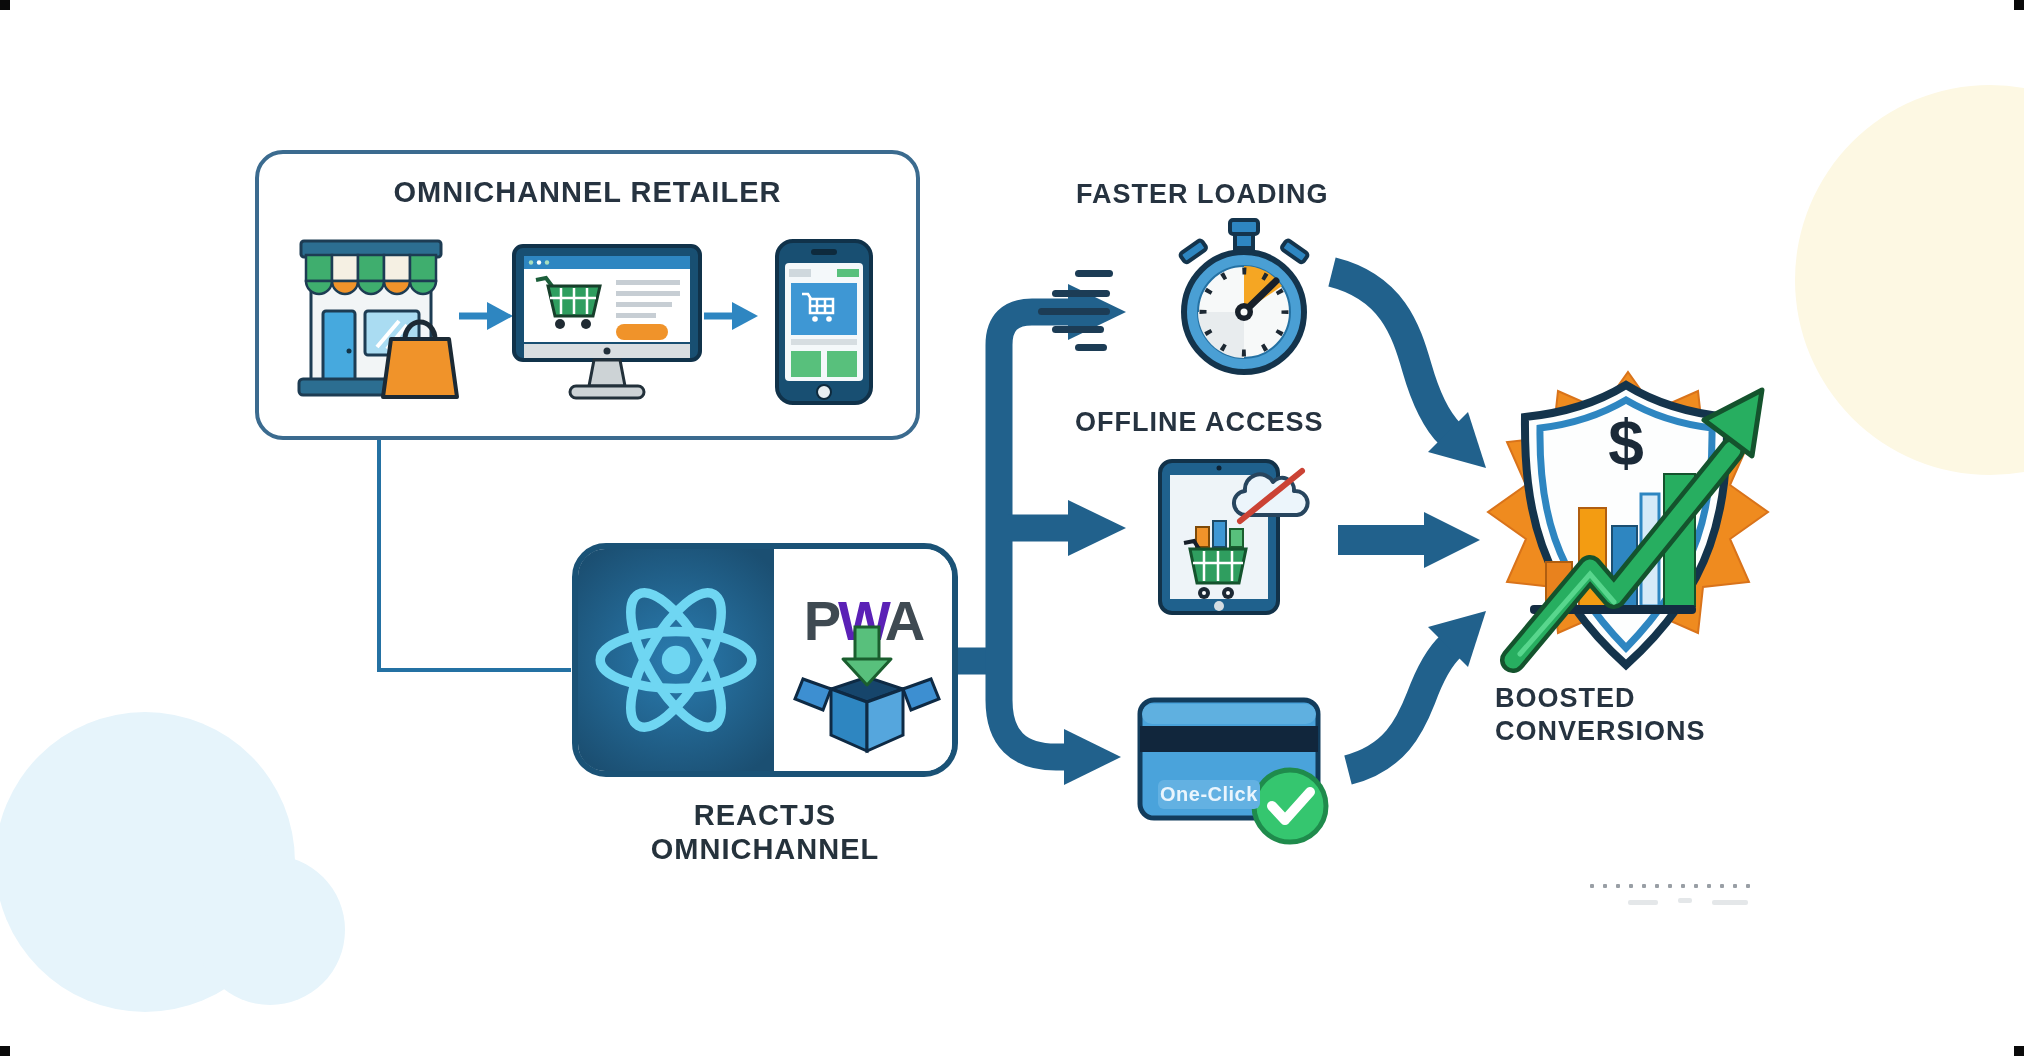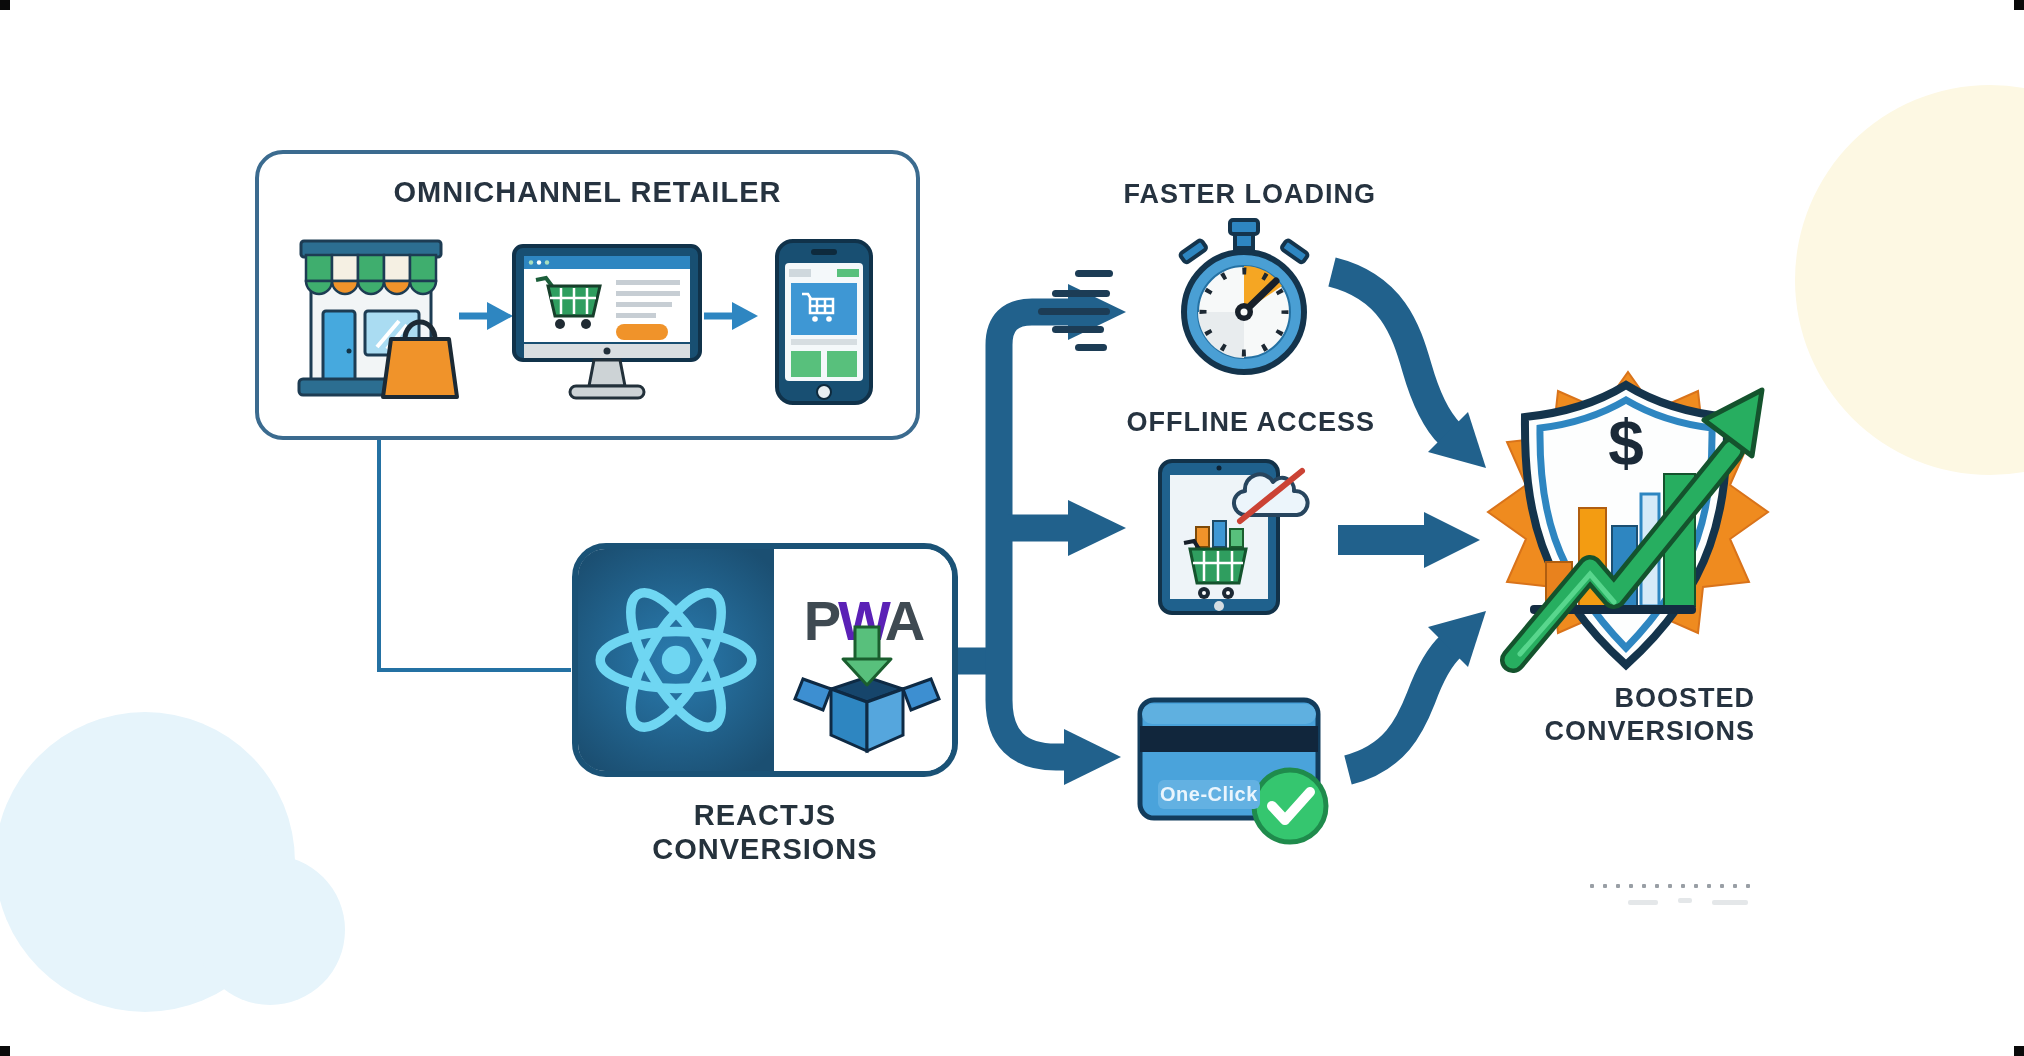--- a/index.html
+++ b/index.html
@@ -1,20 +1,20 @@
 <!DOCTYPE html>
 <html><head>
 <meta charset="utf-8">
 <style>
   html,body{margin:0;padding:0;background:#ffffff;}
   .stage{position:relative;width:2024px;height:1056px;background:#ffffff;overflow:hidden;
          font-family:"Liberation Sans",sans-serif;}
   .corner{position:absolute;width:10px;height:10px;background:#0a0a0a;}
   .bgc{position:absolute;border-radius:50%;}
-  .label{position:absolute;font-weight:800;color:#263340;text-align:right;
+  .label{position:absolute;font-weight:800;color:#263340;text-align:left;
          letter-spacing:1px;font-size:27px;line-height:32px;}
   .box-title{position:absolute;left:0;right:0;top:22px;text-align:center;
          font-weight:800;font-size:29px;letter-spacing:1px;color:#263340;}
   .omni-box{position:absolute;left:255px;top:150px;width:665px;height:290px;
          background:#ffffff;border:4px solid #3b6b8f;border-radius:28px;box-sizing:border-box;z-index:2;}
   .react-box{position:absolute;left:572px;top:543px;width:386px;height:234px;
          background:#ffffff;border:6px solid #1a5276;border-radius:34px;box-sizing:border-box;z-index:2;}
   .react-panel{position:absolute;left:0;top:0;bottom:0;width:196px;
          background:radial-gradient(circle at 50% 50%, #2a7cb0 0%, #1b4f72 90%);
          border-radius:27px 0 0 27px;}
@@ -179,21 +179,21 @@
         <polygon points="40,64 12,54 4,74 32,85" fill="#3d8fd1" stroke="#0e2a44" stroke-width="3"></polygon>
         <polygon points="112,64 140,54 148,74 120,85" fill="#3d8fd1" stroke="#0e2a44" stroke-width="3"></polygon>
         <rect x="64" y="2" width="24" height="34" fill="#58c07c" stroke="#1a5e2e" stroke-width="3"></rect>
         <polygon points="52,34 100,34 76,60" fill="#58c07c" stroke="#1a5e2e" stroke-width="3" stroke-linejoin="round"></polygon>
       </svg>
     </div>
   </section>
 
   <div class="react-label">
     <div>REACTJS</div>
-    <div>CONVERSIONS</div>
+    <div>OMNICHANNEL</div>
   </div>
 
   <div class="label" style="left:1076px;top:178px;width:300px;">FASTER LOADING</div>
   <svg class="icon" style="left:1030px;top:218px;z-index:2;" width="290" height="188" viewBox="0 0 290 188">
     <g fill="#1c3c55">
       <rect x="45" y="52" width="38" height="7" rx="3.5"></rect>
       <rect x="22" y="72" width="58" height="7" rx="3.5"></rect>
       <rect x="8" y="90" width="72" height="7" rx="3.5"></rect>
       <rect x="22" y="108" width="52" height="7" rx="3.5"></rect>
       <rect x="45" y="126" width="32" height="7" rx="3.5"></rect>

